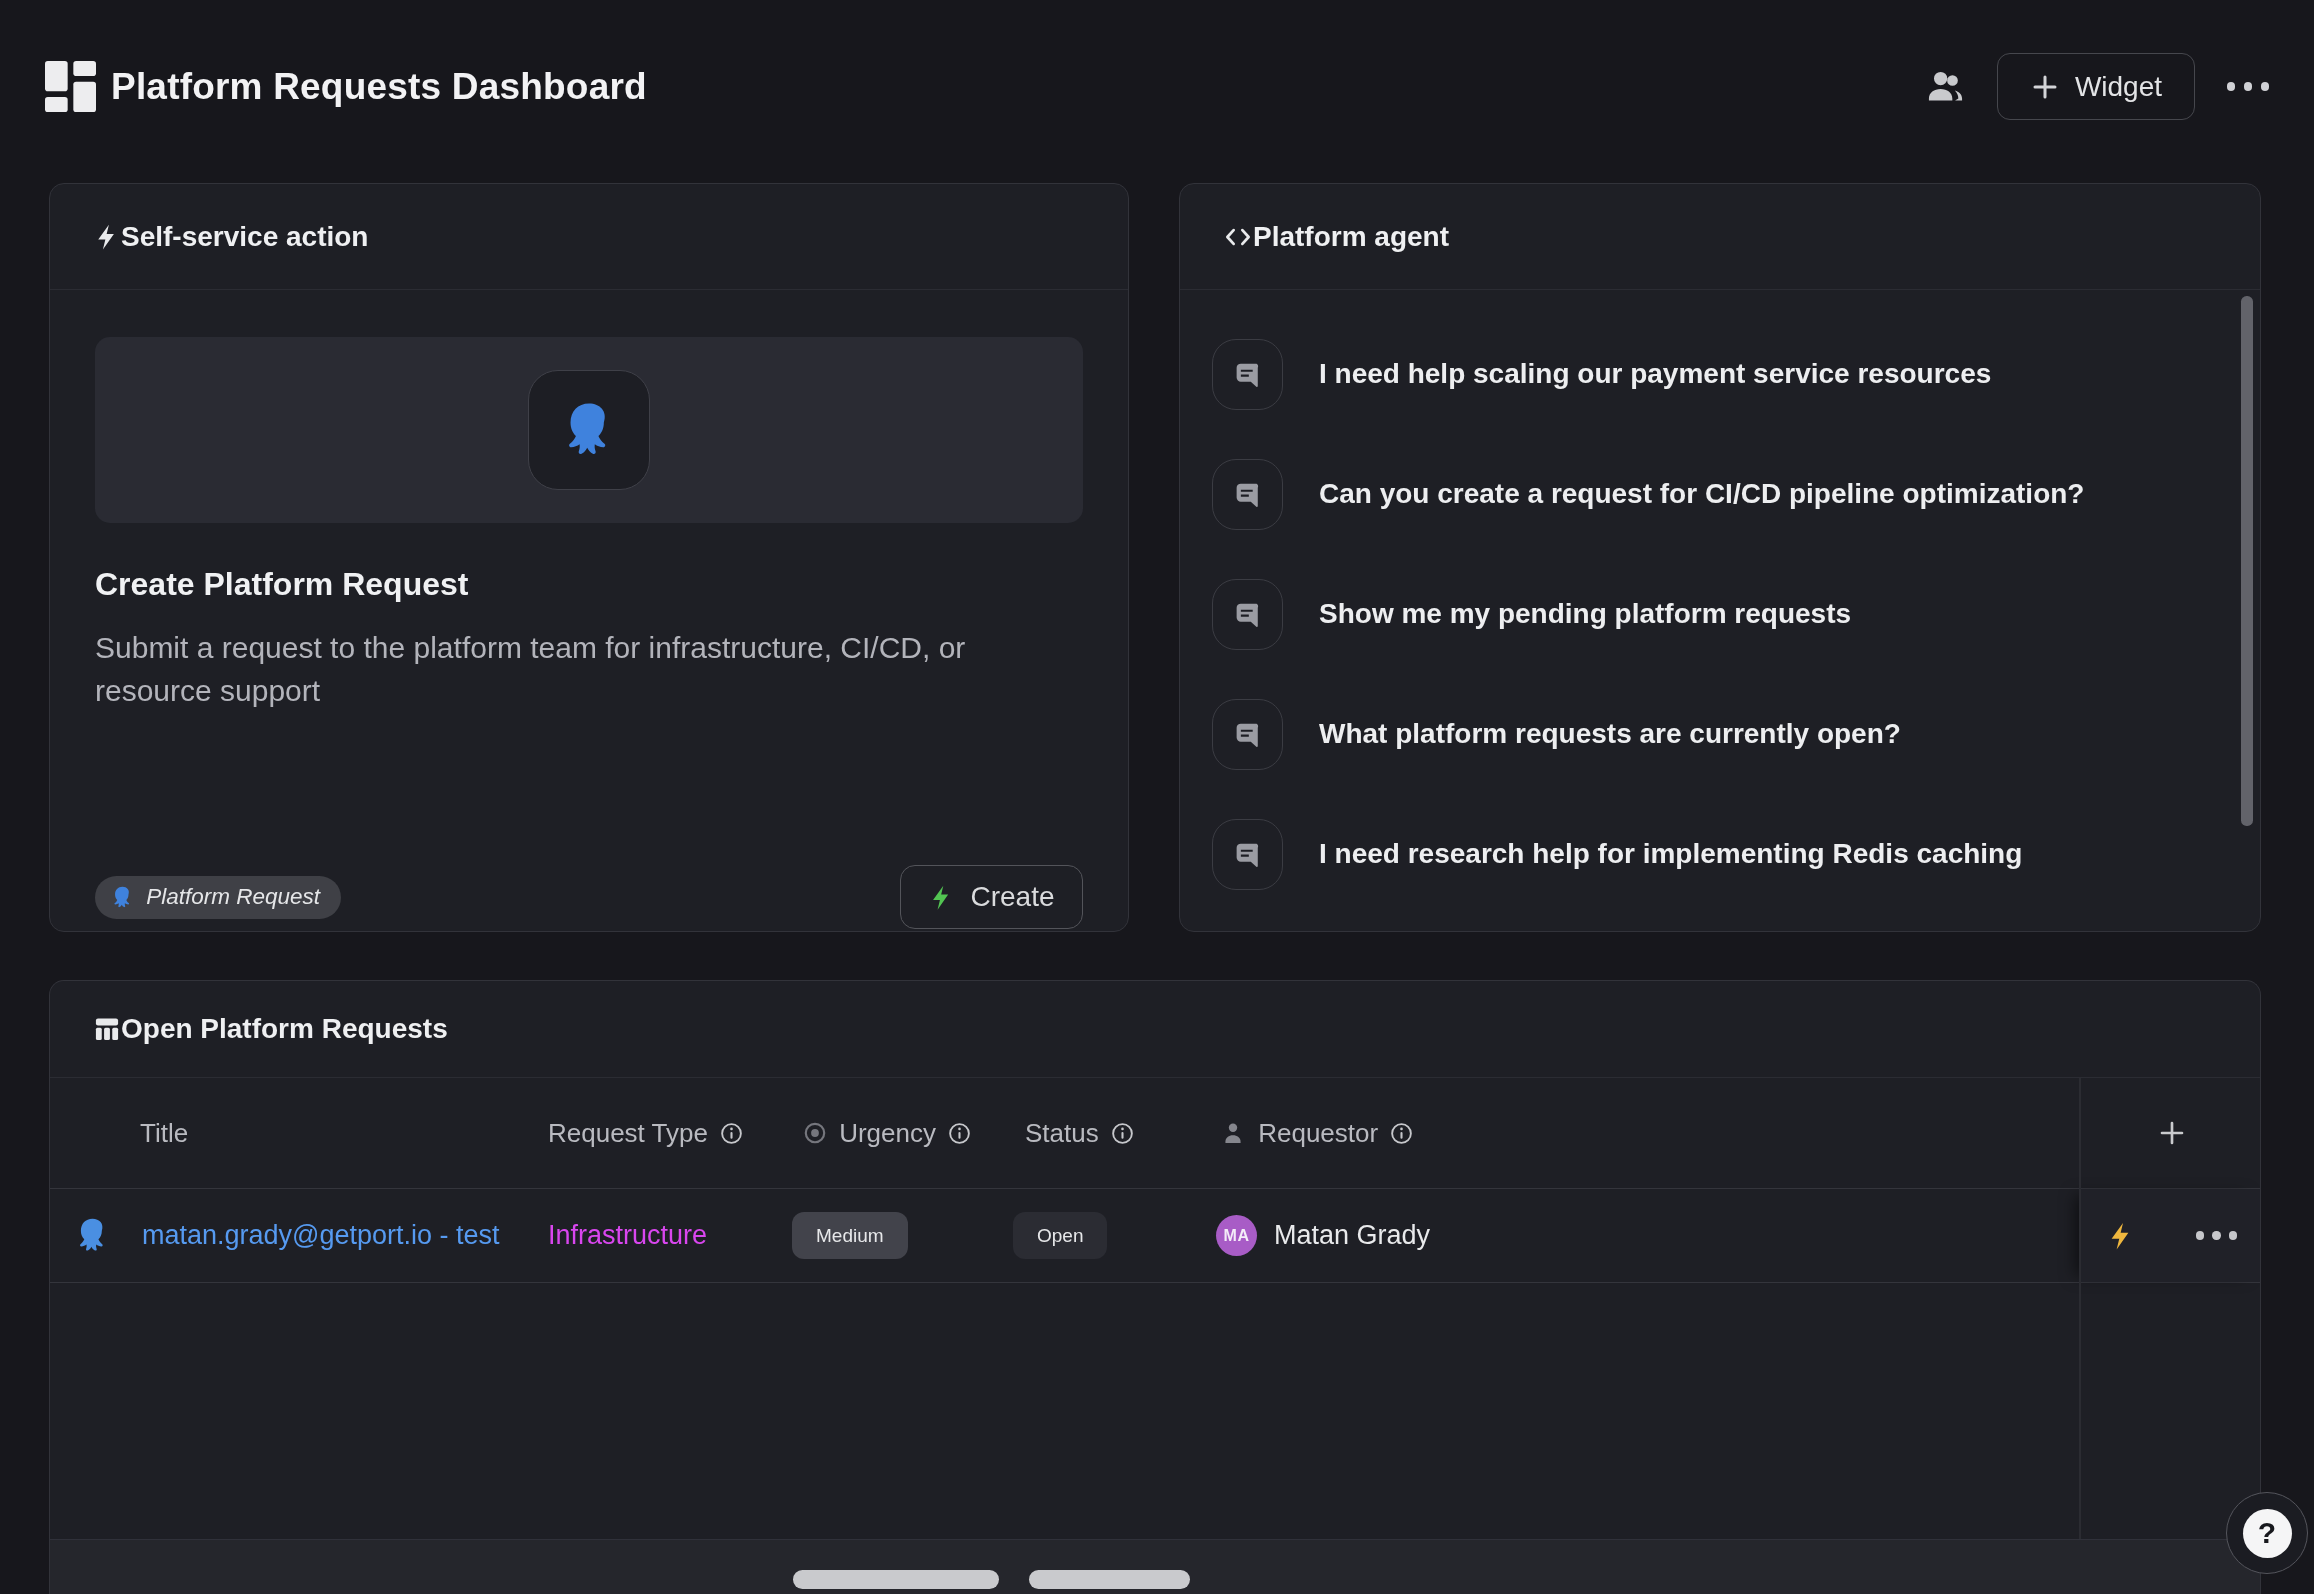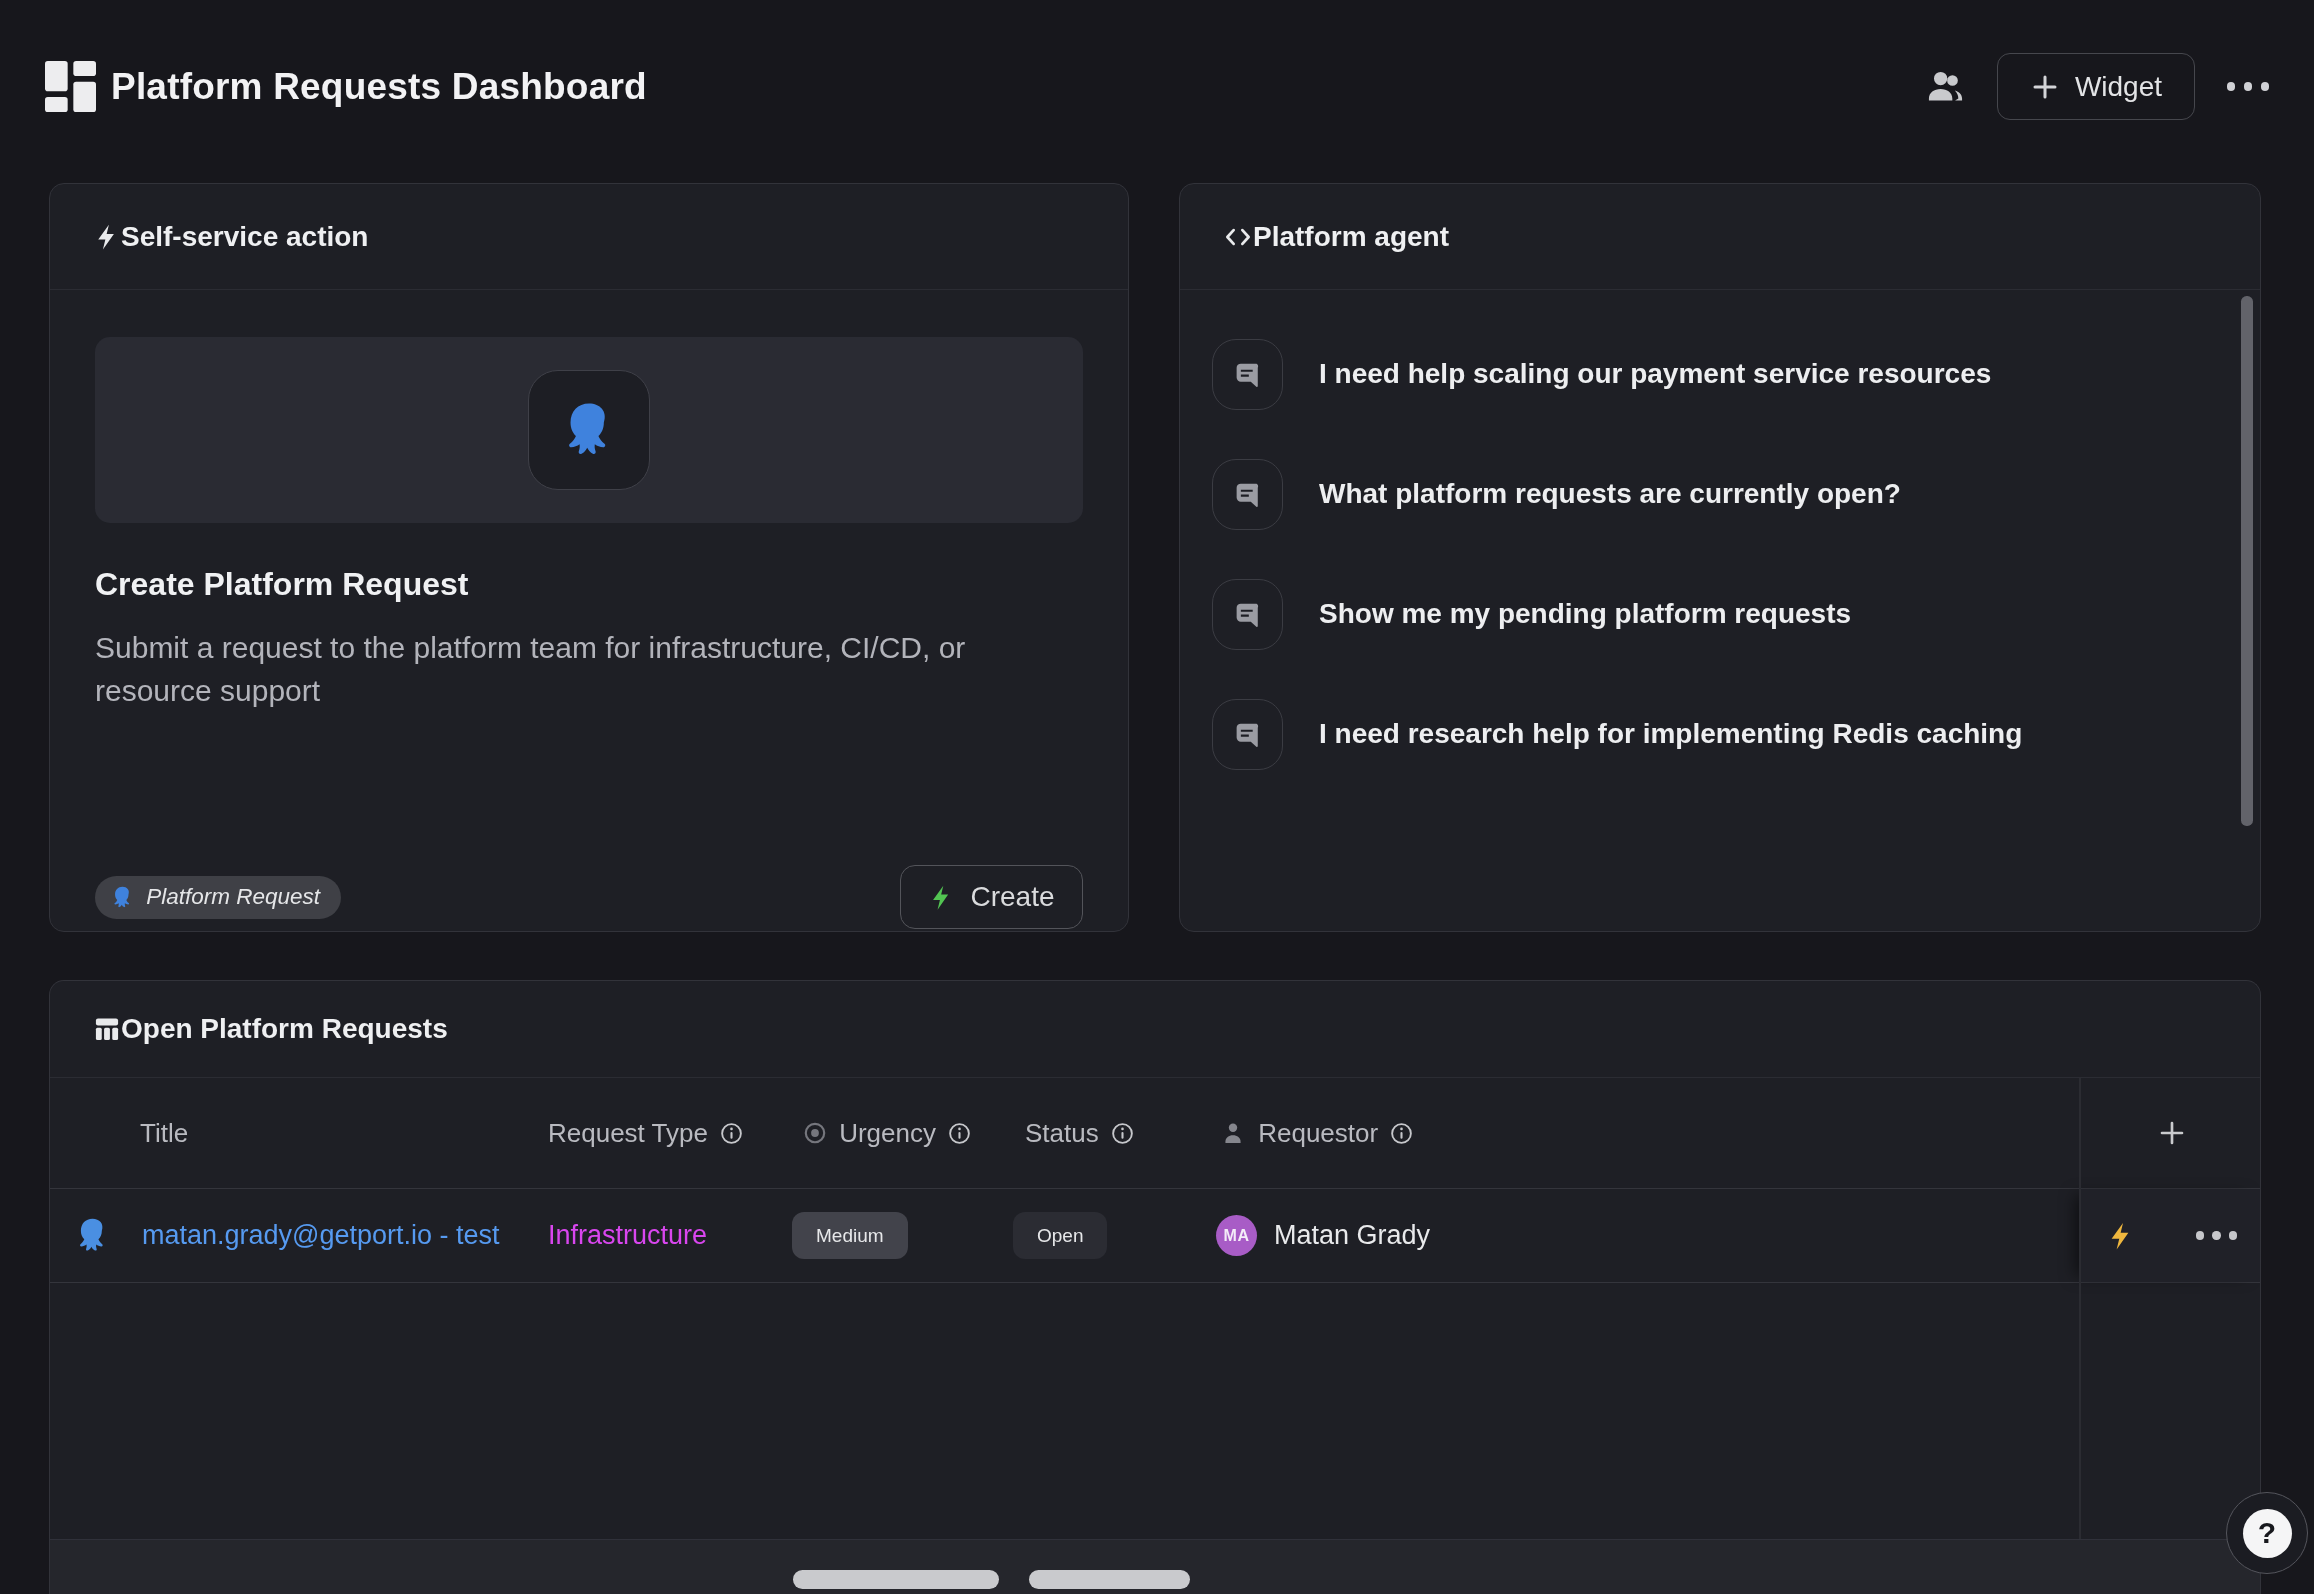--- a/index.html
+++ b/index.html
@@ -244,29 +244,37 @@
             </svg>
           </span>
         <span class="agent-text">I need help scaling our payment service resources</span>
       </div>
       <div class="agent-item">
         <span class="chat-tile">
             <svg viewBox="0 0 24 24" width="29" height="29" fill="currentColor">
               <use href="#chat"></use>
             </svg>
           </span>
+        <span class="agent-text">Can you create a request for CI/CD pipeline optimization?</span>
+      </div>
+      <div class="agent-item">
+        <span class="chat-tile">
+            <svg viewBox="0 0 24 24" width="29" height="29" fill="currentColor">
+              <use href="#chat"></use>
+            </svg>
+          </span>
+        <span class="agent-text">Show me my pending platform requests</span>
+      </div>
+      <div class="agent-item">
+        <span class="chat-tile">
+            <svg viewBox="0 0 24 24" width="29" height="29" fill="currentColor">
+              <use href="#chat"></use>
+            </svg>
+          </span>
         <span class="agent-text">What platform requests are currently open?</span>
-      </div>
-      <div class="agent-item">
-        <span class="chat-tile">
-            <svg viewBox="0 0 24 24" width="29" height="29" fill="currentColor">
-              <use href="#chat"></use>
-            </svg>
-          </span>
-        <span class="agent-text">Show me my pending platform requests</span>
       </div>
       <div class="agent-item">
         <span class="chat-tile">
             <svg viewBox="0 0 24 24" width="29" height="29" fill="currentColor">
               <use href="#chat"></use>
             </svg>
           </span>
         <span class="agent-text">I need research help for implementing Redis caching</span>
       </div>
       <div class="v-scrollbar"></div>

